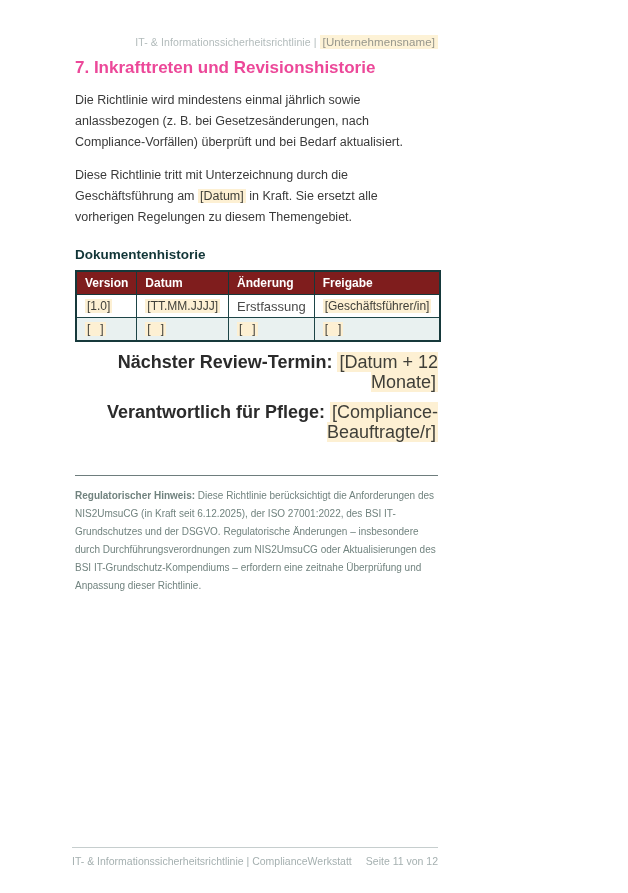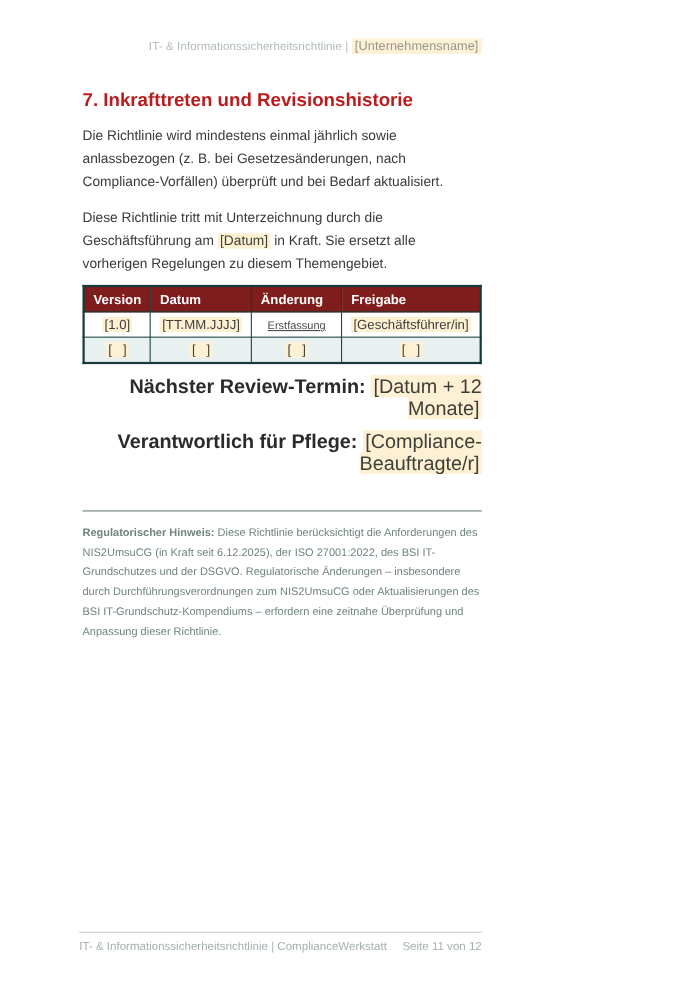--- a/index.html
+++ b/index.html
@@ -29,24 +29,24 @@
     padding: 1px 3px;
   }
 
   mark.hl {
     background: #fdf0d3;
     color: #3f3f39;
     padding: 0px 2px;
   }
 
   .section-title {
-    margin: 33px 0 0 0;
+    margin: 10px 0 0 0;
     font-size: 17px;
     font-weight: bold;
-    color: #b91c1c;
+    color: #ec4899;
   }
 
   .body-para {
     margin: 12px 0 0 0;
     font-size: 12.5px;
     line-height: 21px;
     color: #3a3a3a;
   }
 
   .history-heading {
@@ -70,24 +70,23 @@
     font-weight: bold;
     font-size: 12px;
     padding: 4px 8px;
     border: 1px solid #16393b;
   }
   table.history-table td {
     padding: 3px 8px;
     border: 1px solid #1d4547;
     height: 16px;
     vertical-align: middle;
-    text-align: center;
   }
   table.history-table tr.alt td { background: #e9f1f0; }
-  td .plain-small { font-size: 10px; color: #4a4a4a; text-decoration: underline; }
+  td .plain-small { font-size: 13px; color: #4a4a4a; }
   .col-version { width: 17%; }
   .col-datum { width: 22%; }
   .col-aenderung { width: 33%; }
   .col-freigabe { width: 28%; }
 
   .kv-line {
     margin: 10px 0 0 0;
     font-size: 18px;
     line-height: 20px;
     text-align: right;
@@ -130,20 +129,21 @@
     <div class="page-header">
       <span>IT- &amp; Informationssicherheitsrichtlinie | </span><mark class="hl">[Unternehmensname]</mark>
     </div>
 
     <h1 class="section-title">7. Inkrafttreten und Revisionshistorie</h1>
 
     <p class="body-para">Die Richtlinie wird mindestens einmal jährlich sowie anlassbezogen (z. B. bei Gesetzesänderungen, nach Compliance-Vorfällen) überprüft und bei Bedarf aktualisiert.</p>
 
     <p class="body-para"><span>Diese Richtlinie tritt mit Unterzeichnung durch die Geschäftsführung am </span><mark class="hl">[Datum]</mark><span> in Kraft. Sie ersetzt alle vorherigen Regelungen zu diesem Themengebiet.</span></p>
 
+    <h2 class="history-heading">Dokumentenhistorie</h2>
 
     <table class="history-table">
       <thead>
         <tr>
           <th class="col-version">Version</th>
           <th class="col-datum">Datum</th>
           <th class="col-aenderung">Änderung</th>
           <th class="col-freigabe">Freigabe</th>
         </tr>
       </thead>

